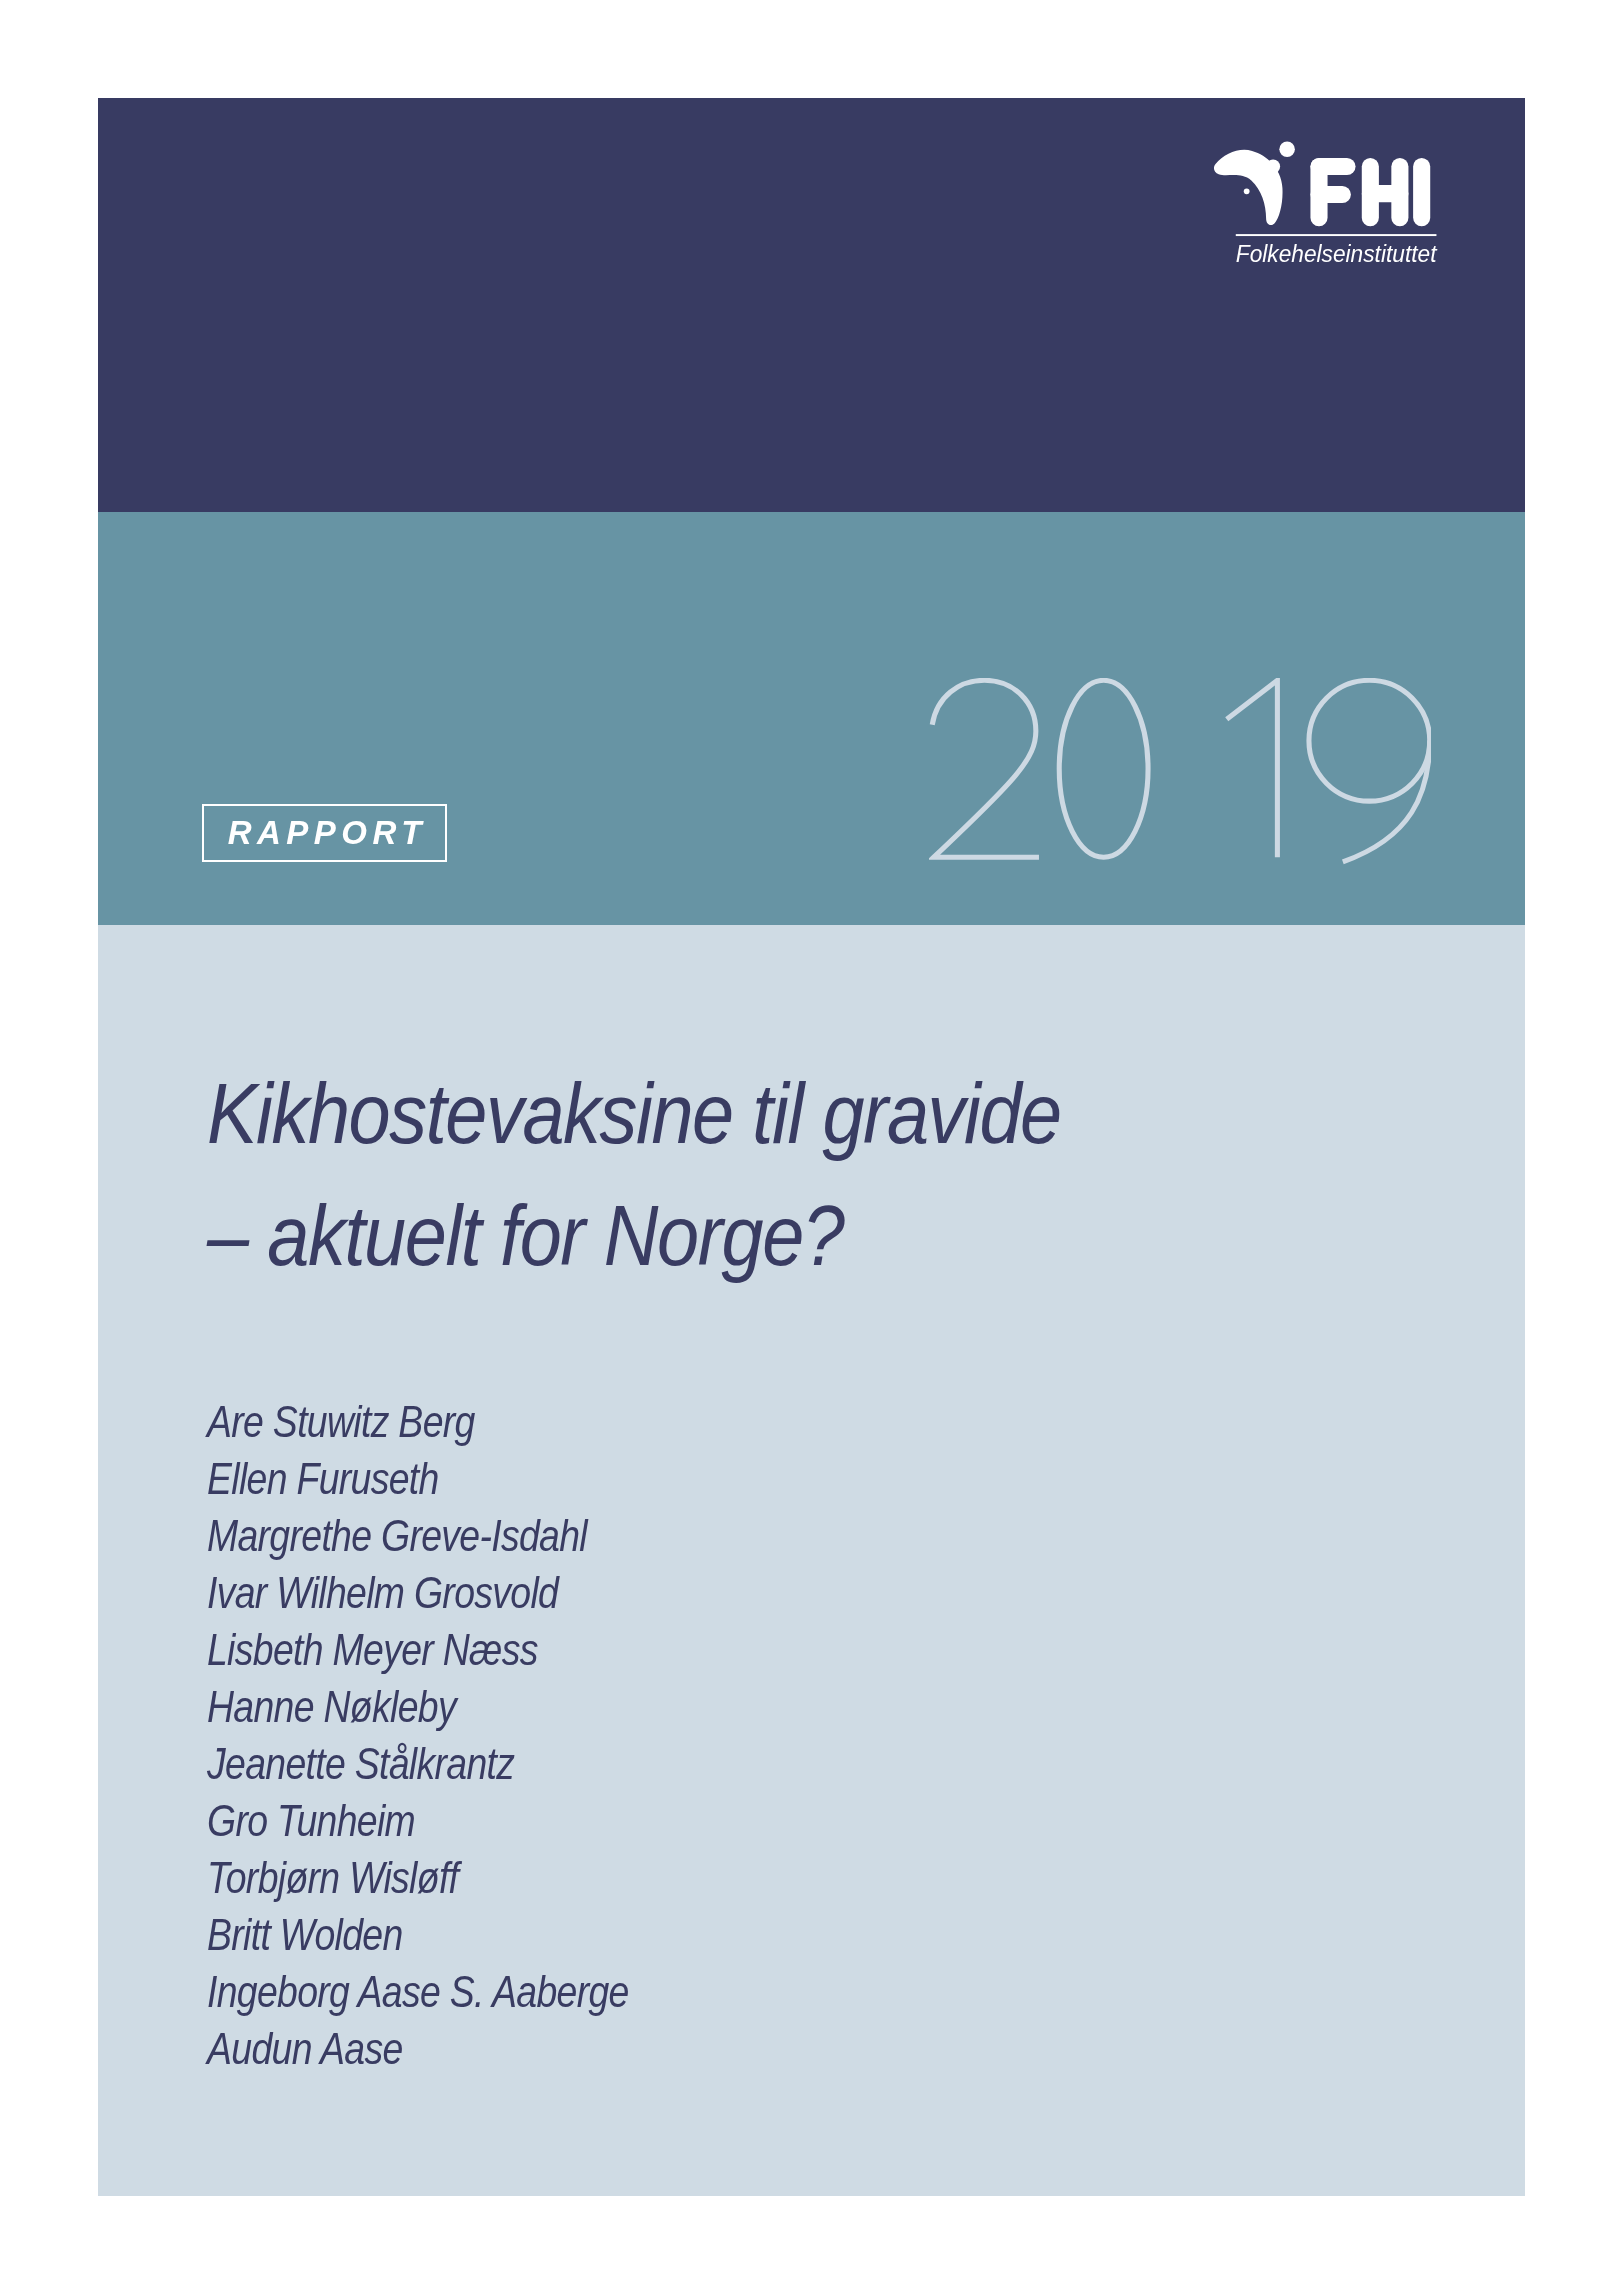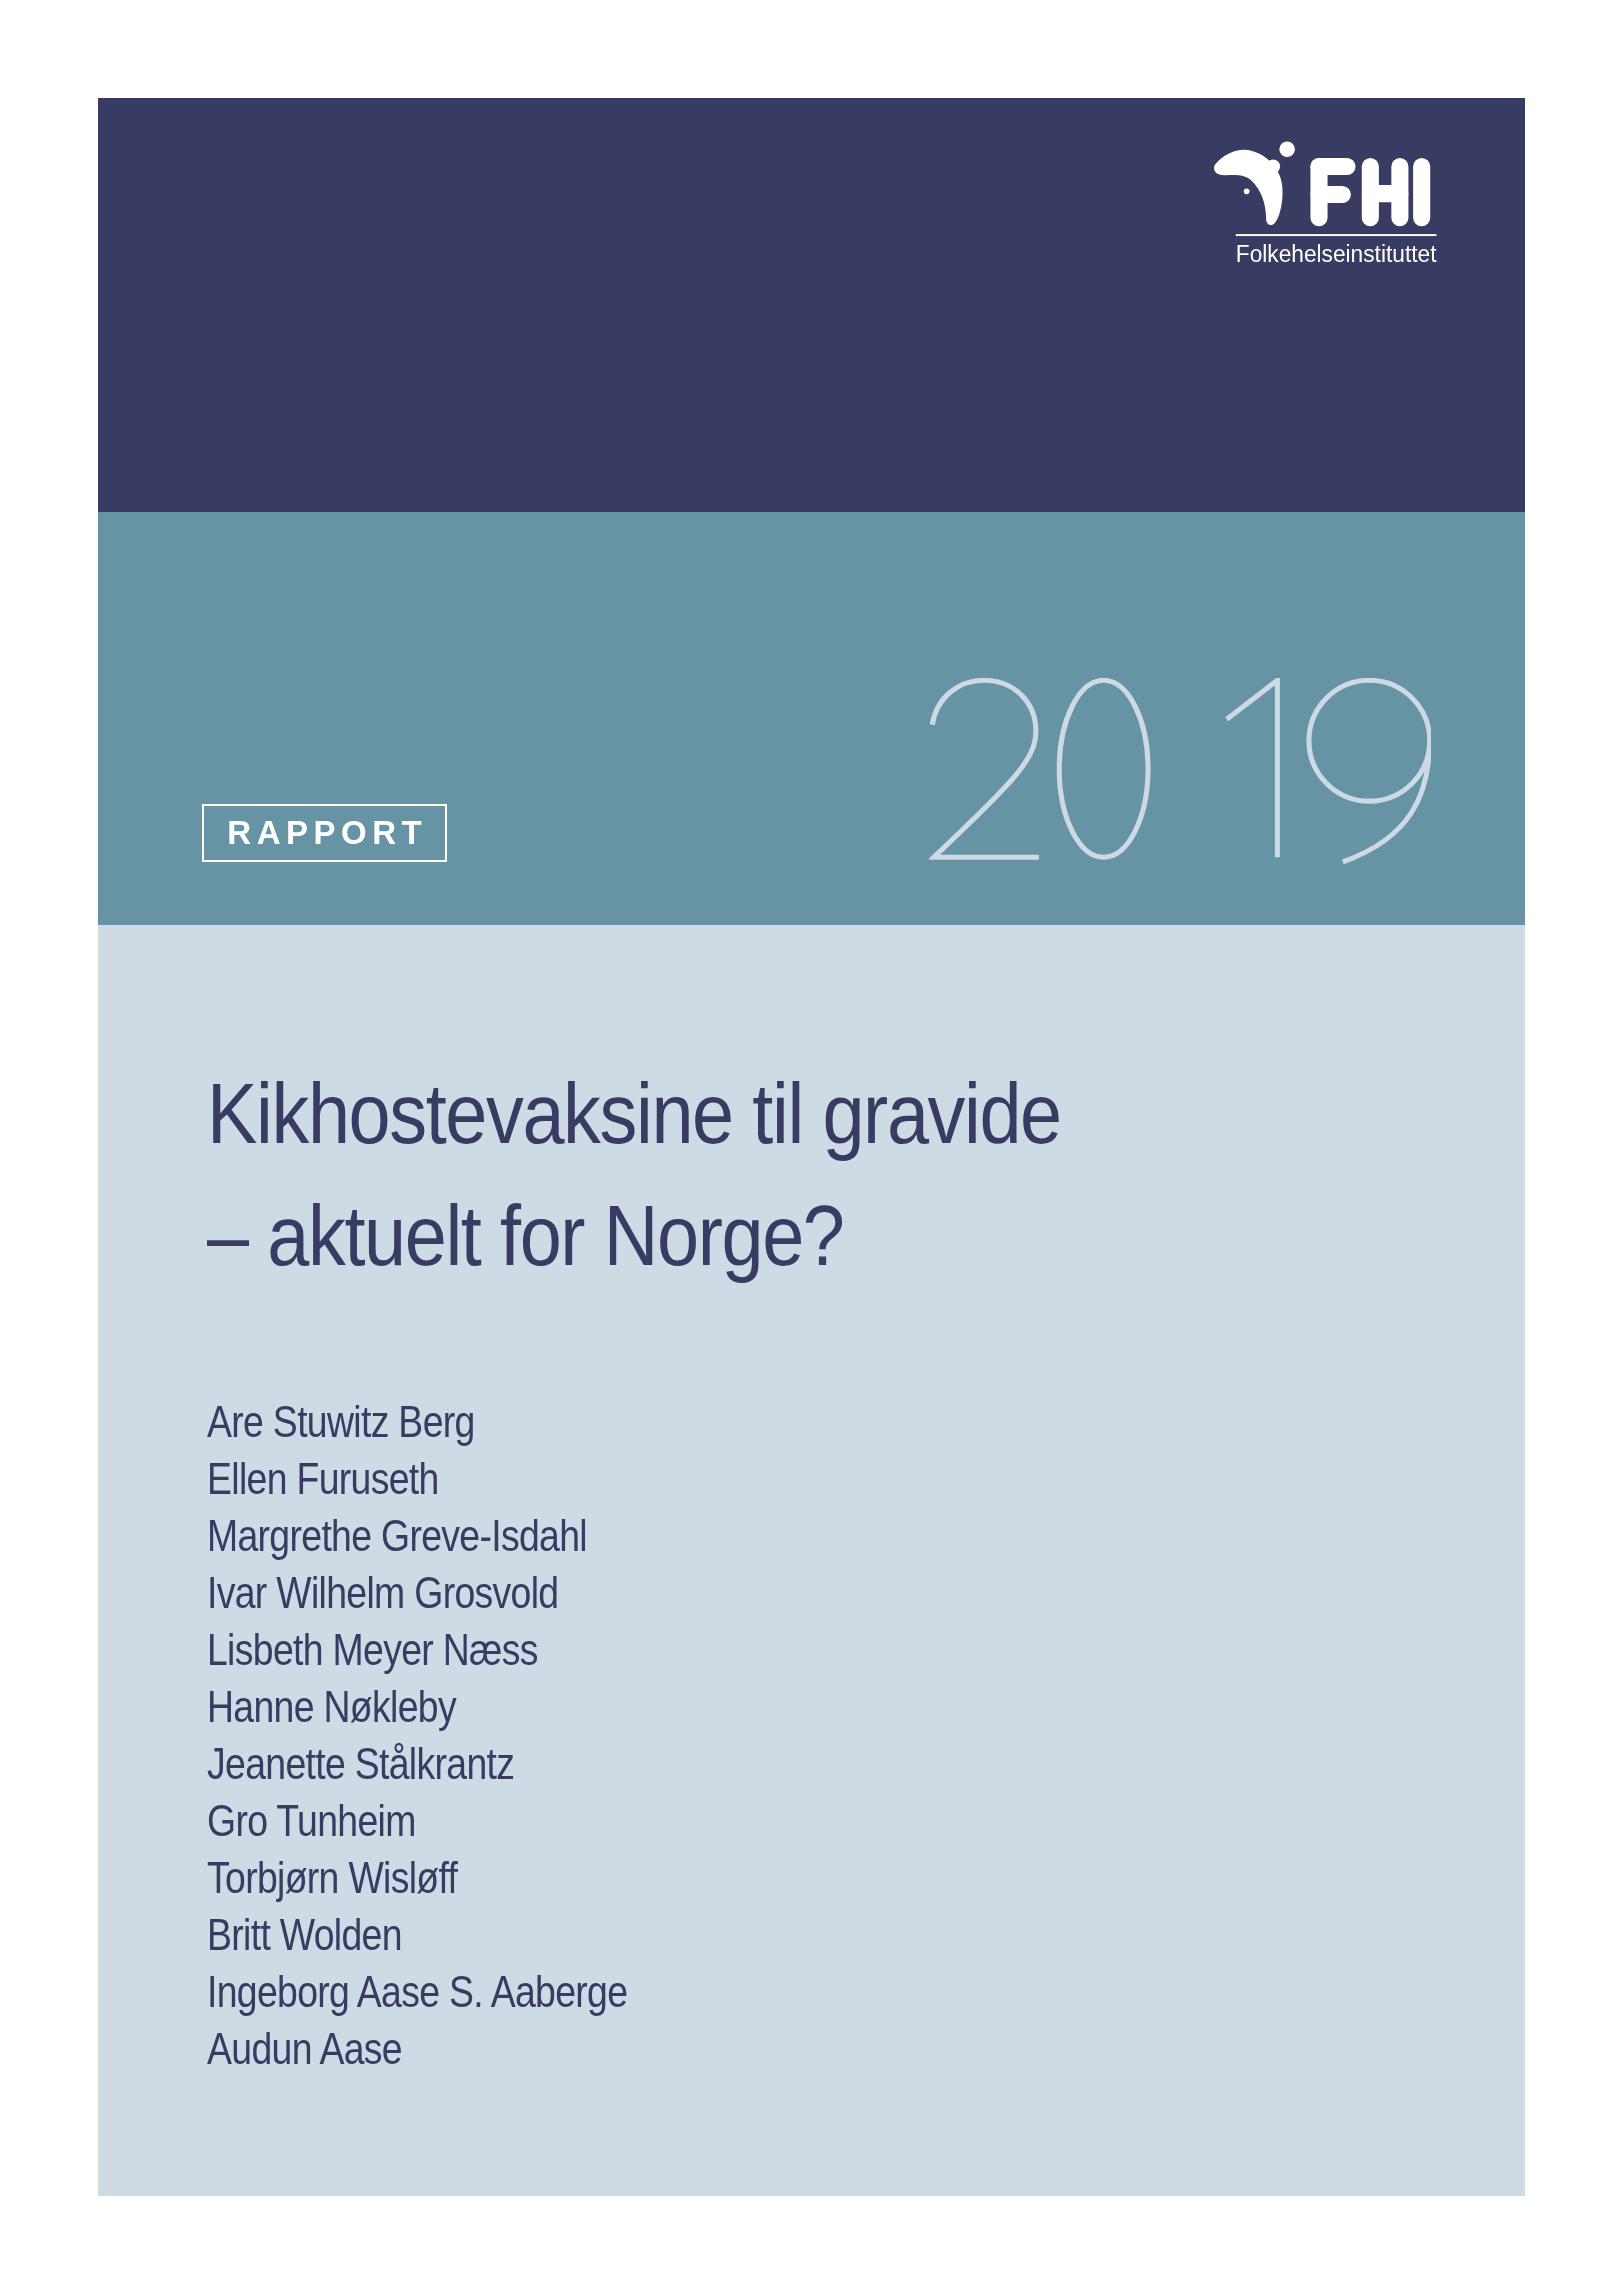--- a/index.html
+++ b/index.html
@@ -10,20 +10,21 @@
     background: #ffffff;
     font-family: "Liberation Sans", sans-serif;
     overflow: hidden;
   }
   .cover {
     position: absolute;
     left: 98px;
     top: 98px;
     width: 1427px;
     height: 2098px;
+    font-style: italic;
   }
   .band { position: absolute; left: 0; width: 100%; }
   .band-navy  { top: 0;      height: 414px;  background: #383b62; }
   .band-teal  { top: 414px;  height: 414px;  background: #6794a4; }
   .band-light { top: 827px; height: 1271px; background: #cfdbe4; }
 
   
   .fhi-logo {
     position: absolute;
     left: 1115px;

